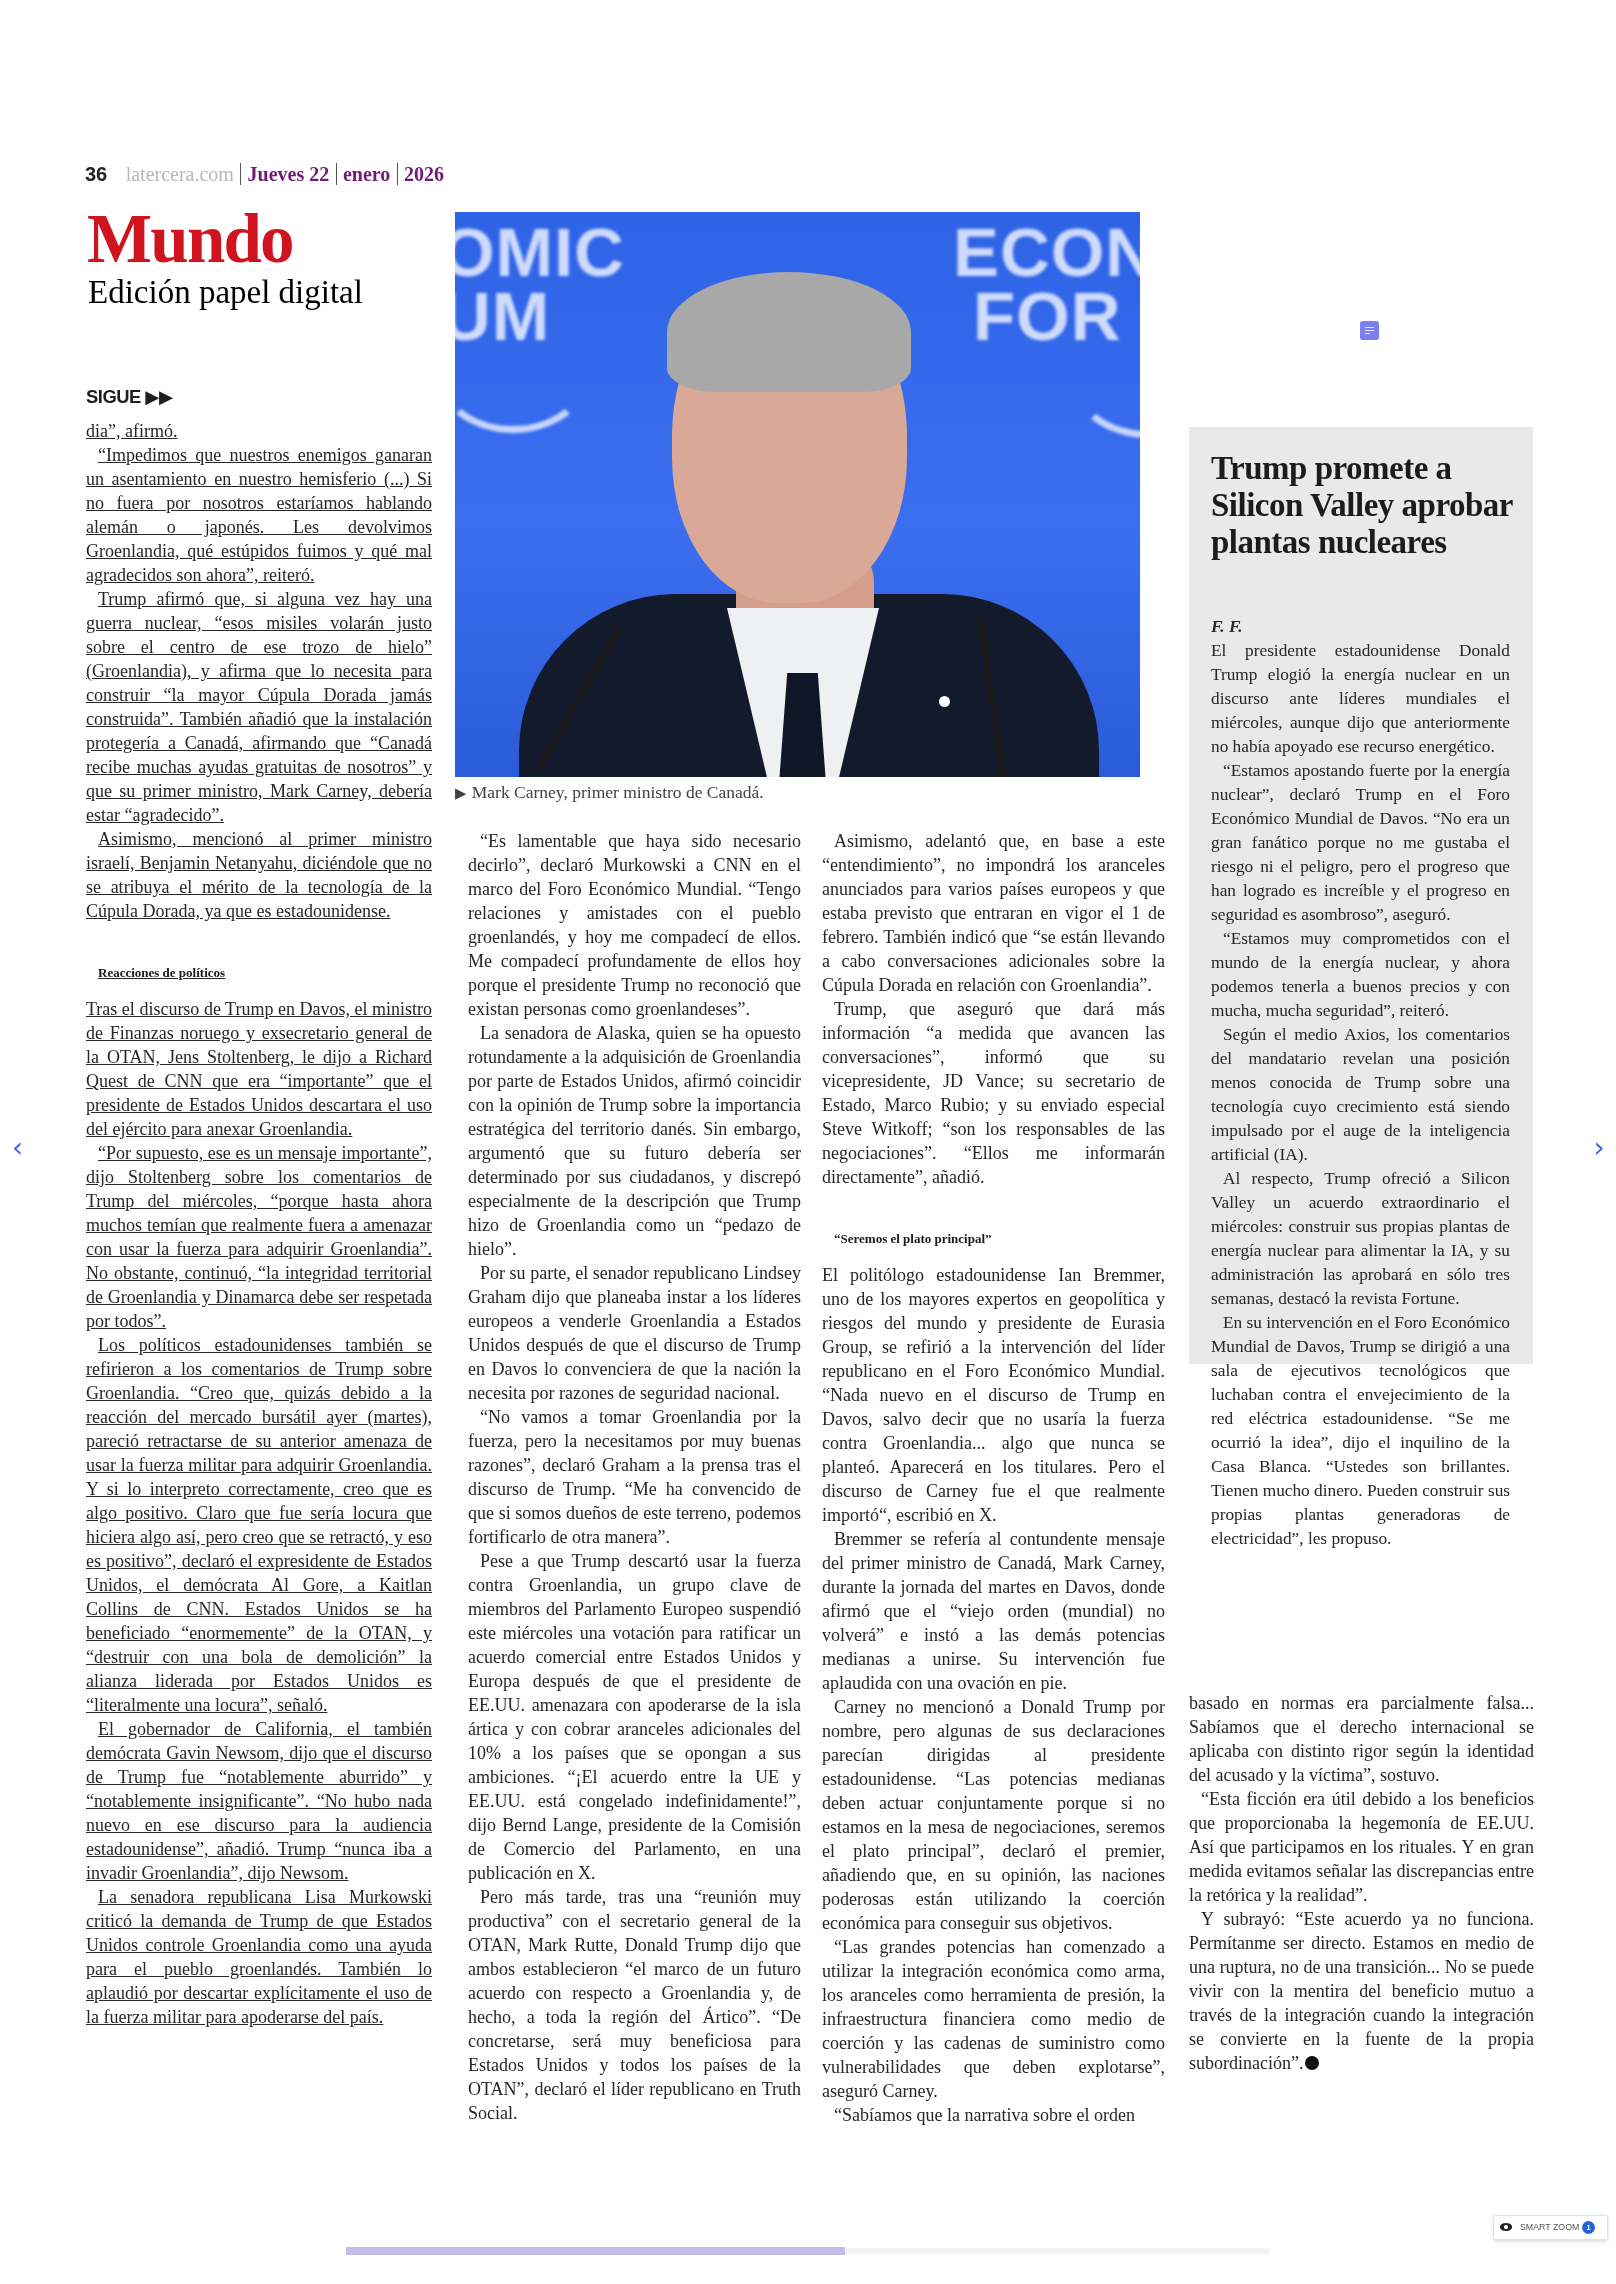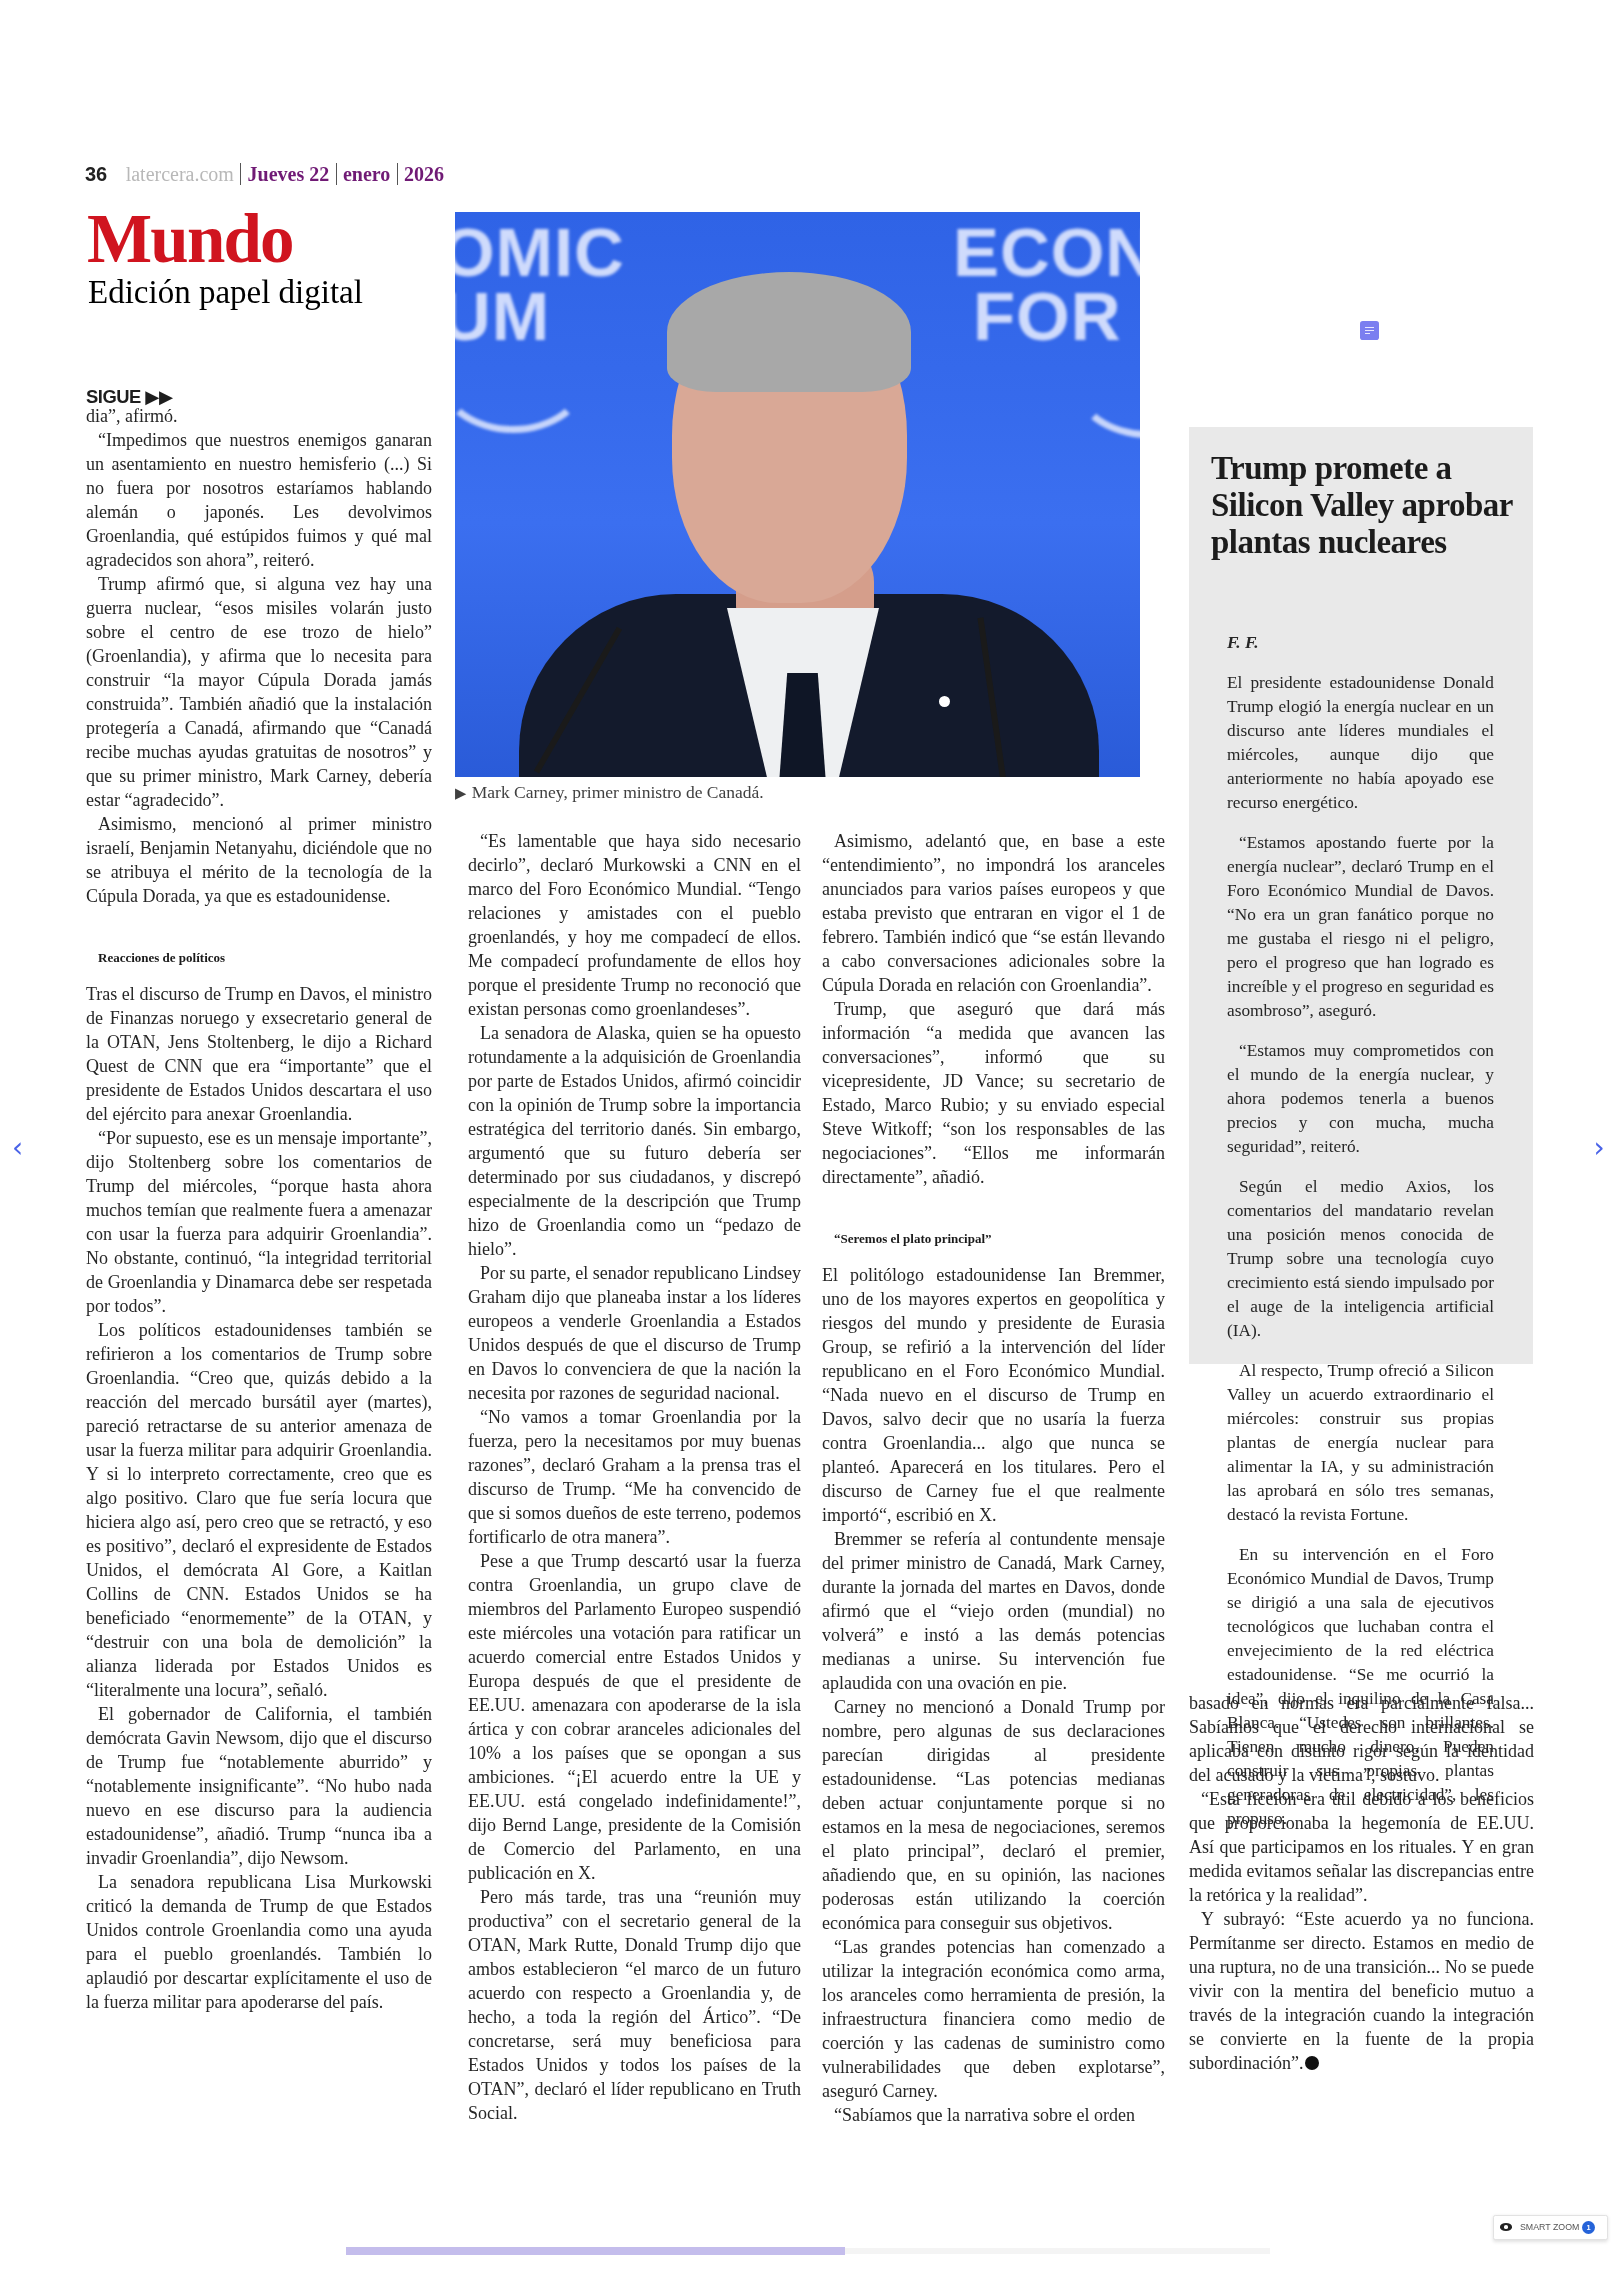--- a/index.html
+++ b/index.html
@@ -46,33 +46,33 @@
   .pin { position:absolute; left:484px; top:484px; width:11px; height:11px; background:#fff; border-radius:50%; }
 
   .caption { position:absolute; left:455px; top:781px; font-size:17.5px; line-height:22px; color:#404040; white-space:nowrap; }
   .caption .tri { display:inline-block; margin-right:5.5px; font-size:14.7px; }
 
   
   .col { position:absolute; font-size:18px; line-height:24px; text-align:justify; hyphens:manual; color:#262626; }
   .col p { margin:0; text-indent:0; }
   .col p.ind { text-indent:12px; }
   .col h3 { margin:12px; font-size:13px; line-height:24px; font-weight:bold; color:#1a1a1a; }
-  .col1 { left:86px; top:404px; width:346px; }
+  .col1 { left:86px; top:419px; width:346px;text-decoration:underline; }
   .col2 { left:468px; top:829px; width:333px; }
   .col3 { left:822px; top:829px; width:343px; }
   .col4 { left:1189px; top:1691px; width:345px; }
   .gap { height:26px; }
 
   
   .box { position:absolute; left:1189px; top:427px; width:344px; height:937px; background:#e9e9e9; }
   .box-title { position:absolute; left:22px; top:23px; width:313px; font-size:33px; line-height:37px;
                font-weight:bold; color:#1c1c1c; letter-spacing:-0.5px; }
   .box-body { position:absolute; left:22px; top:188px; width:299px; font-size:17.3px; line-height:24px;
               text-align:justify; color:#262626; }
-  .box-body p { margin:16px; }
+  .box-body p { margin:0; }
   .box-body p.ind { text-indent:12px; }
   .byline { font-style:italic; font-weight:bold; }
   .endmark { display:inline-block; width:14px; height:14px; border-radius:50%; background:#111; vertical-align:-1.4px; margin-left:1.8px; }
 
   
   .tool-icon { position:absolute; left:1360px; top:321px; width:19.3px; height:19.3px; background:#7b7ff0; border-radius:2.8px; }
   .tool-icon i { position:absolute; left:4.6px; height:1.4px; background:#e8e8ff; display:block; }
   .nav { position:absolute; top:1129px; width:28px; height:37px; font-family:"DejaVu Sans",sans-serif;
          color:#4a63e8; font-size:28px; line-height:37px; text-align:center; cursor:pointer; }
   .nav.prev { left:3.7px; }

